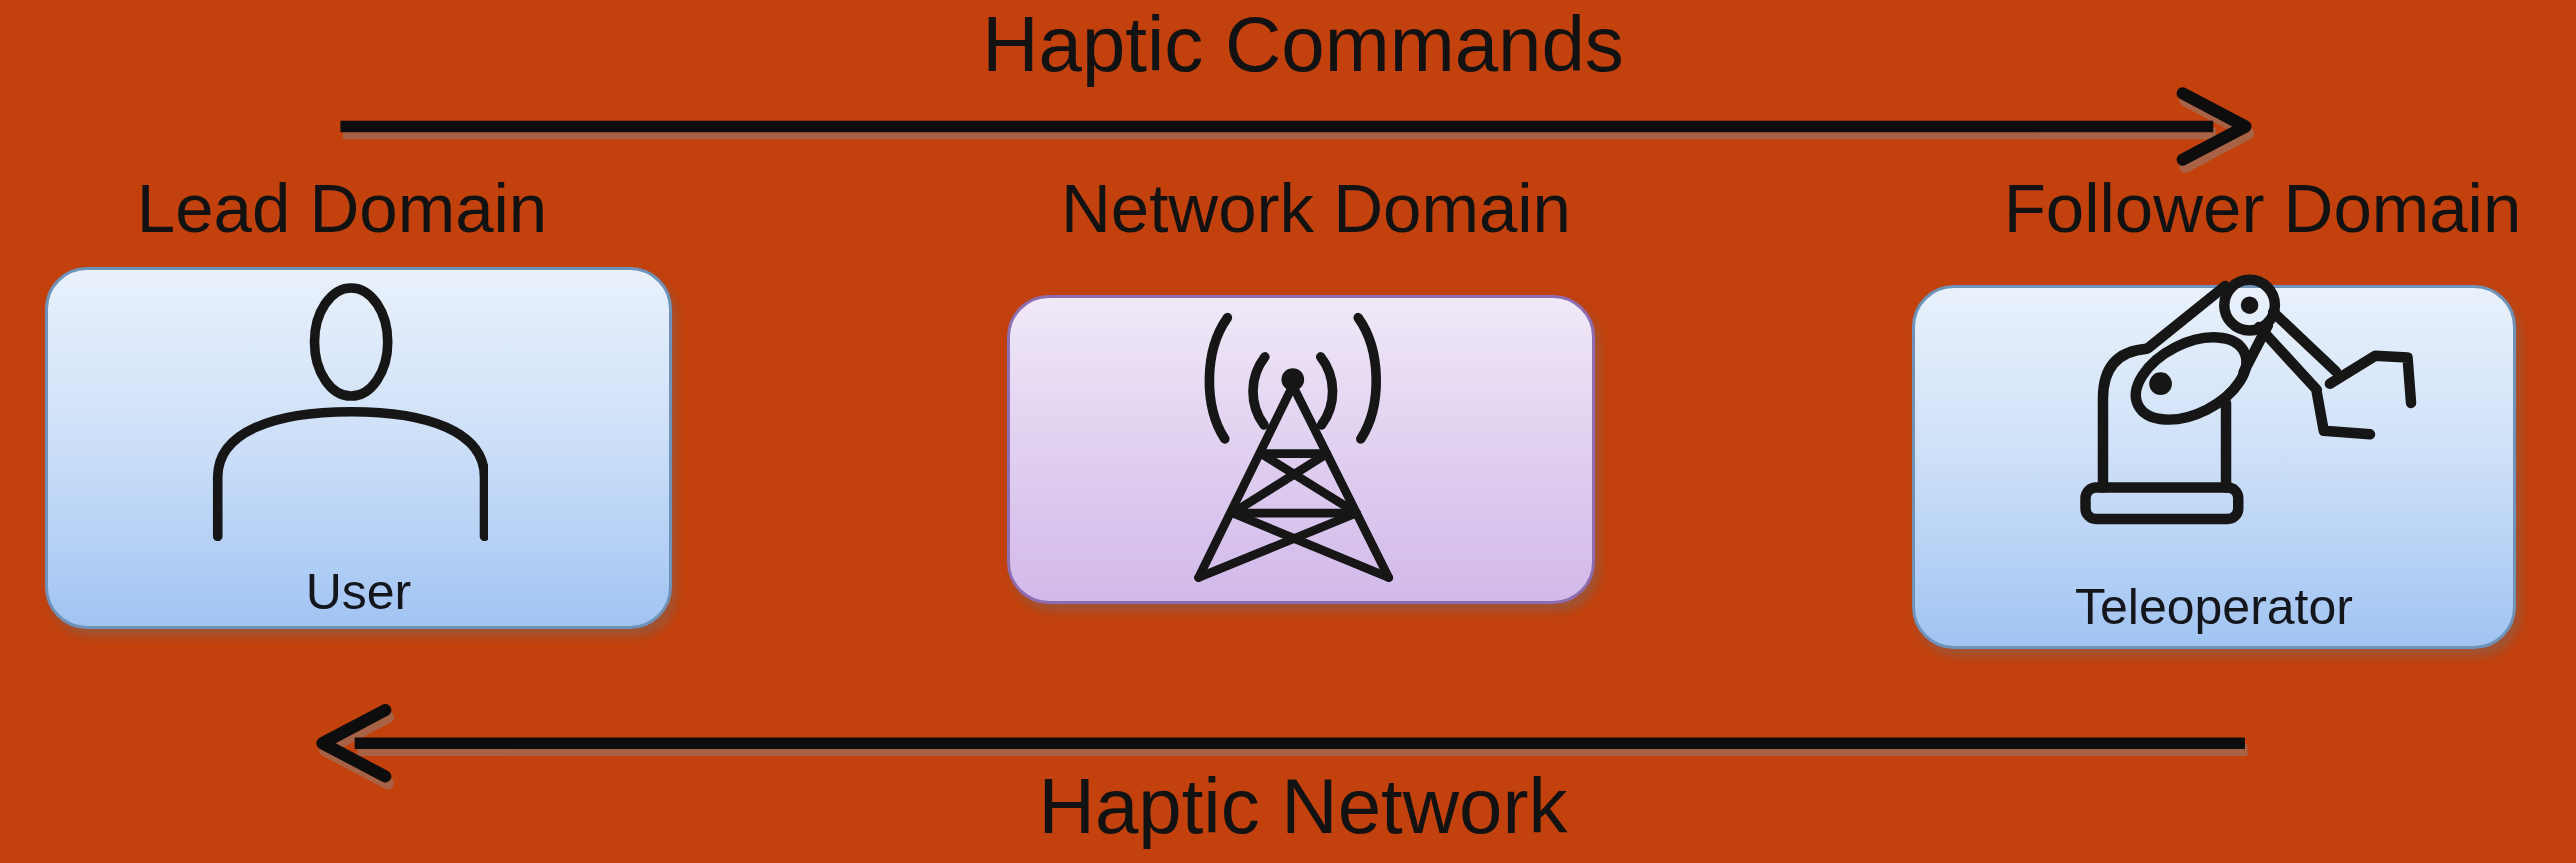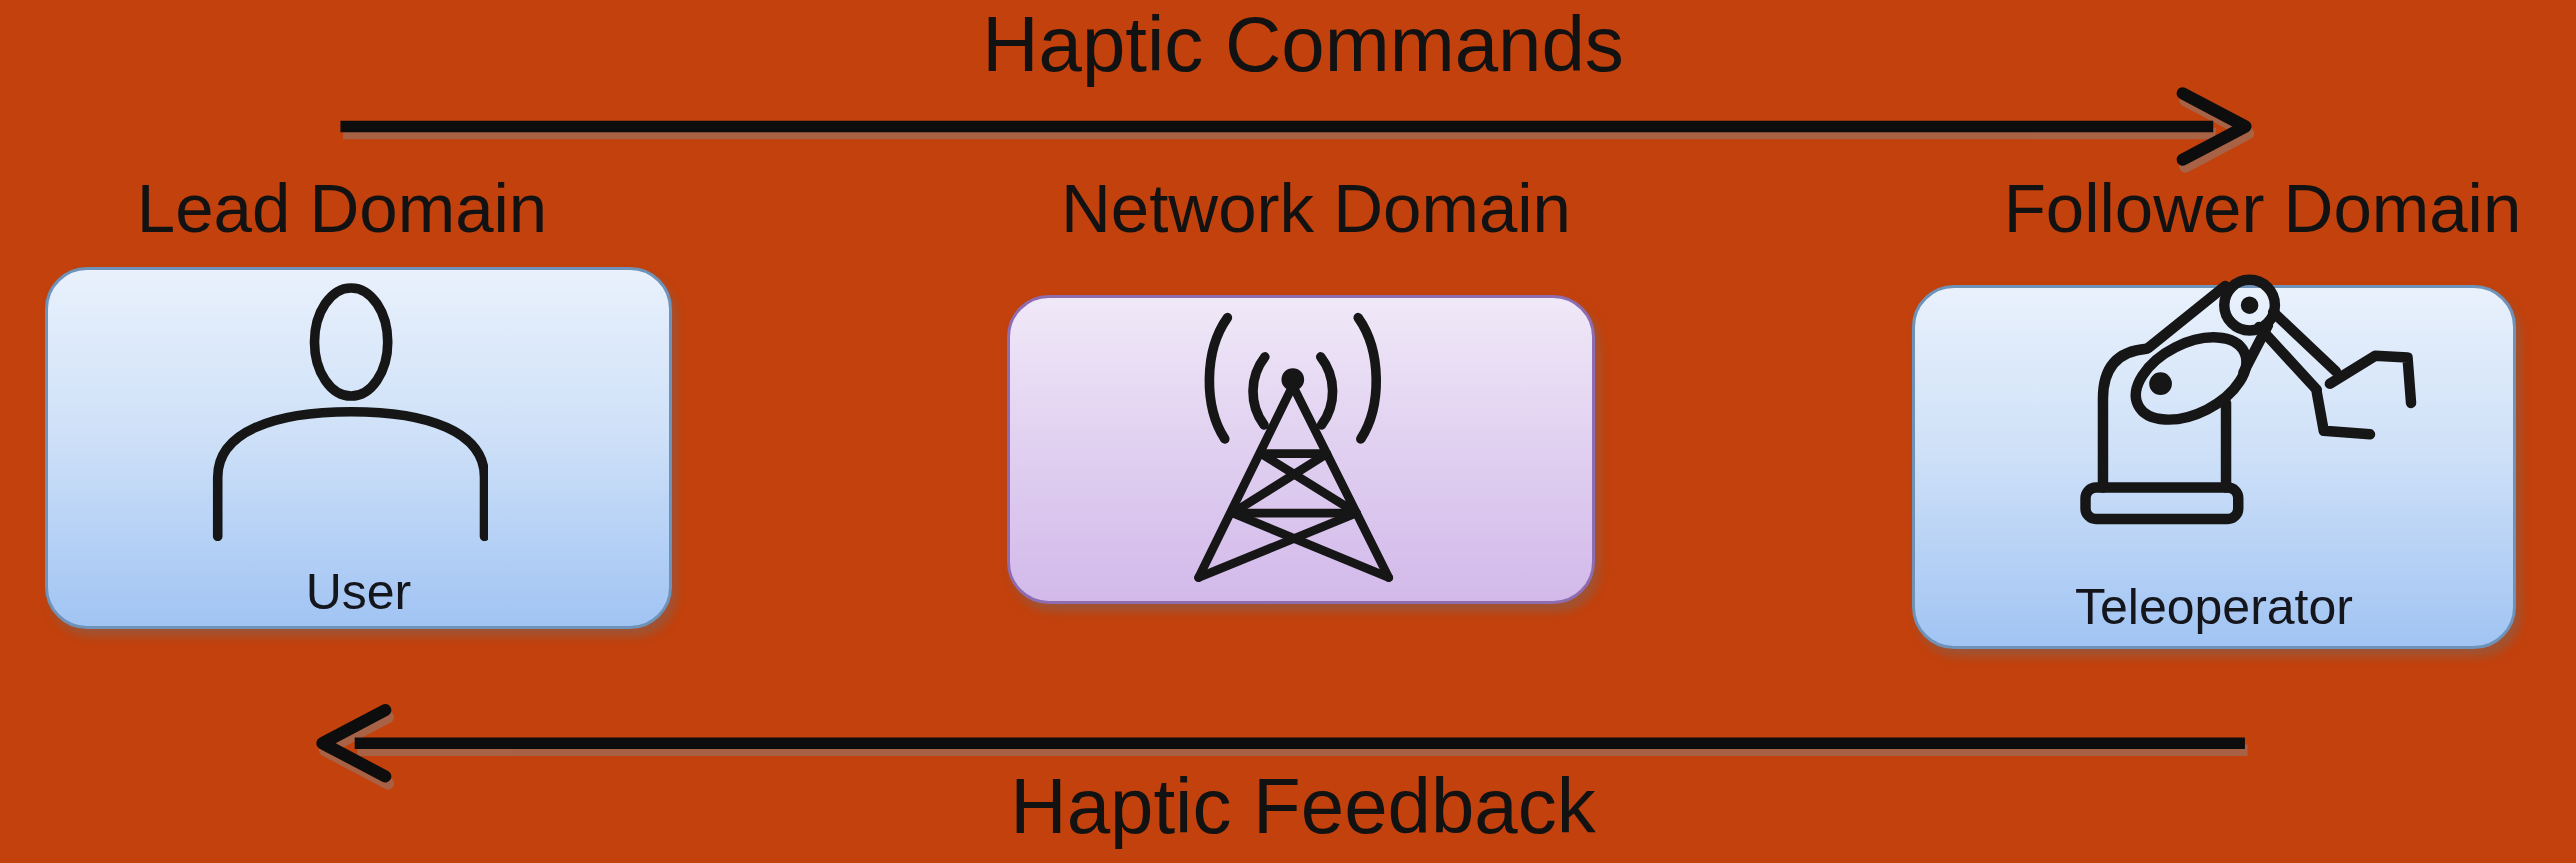--- a/index.html
+++ b/index.html
@@ -135,16 +135,16 @@
     <g stroke="#8a8a8a" stroke-width="13" fill="none" opacity="0.45" transform="translate(3,8)">
       <line x1="2225" y1="62" x2="57" y2="62"></line>
       <polyline points="92,24 20,62 92,100" stroke-width="14" stroke-linecap="round" stroke-linejoin="round"></polyline>
     </g>
     <g stroke="#0d0d0d" stroke-width="13" fill="none">
       <line x1="2225" y1="62" x2="57" y2="62"></line>
       <polyline points="92,24 20,62 92,100" stroke-width="14" stroke-linecap="round" stroke-linejoin="round"></polyline>
     </g>
   </svg>
 
-  <div class="flow-label" style="left:780px;top:766px;width:1046px;">Haptic Feedback</div>
+  <div class="flow-label" style="left:780px;top:766px;width:1046px;">Haptic Network</div>
 
 </div>
 
 
 </body></html>

